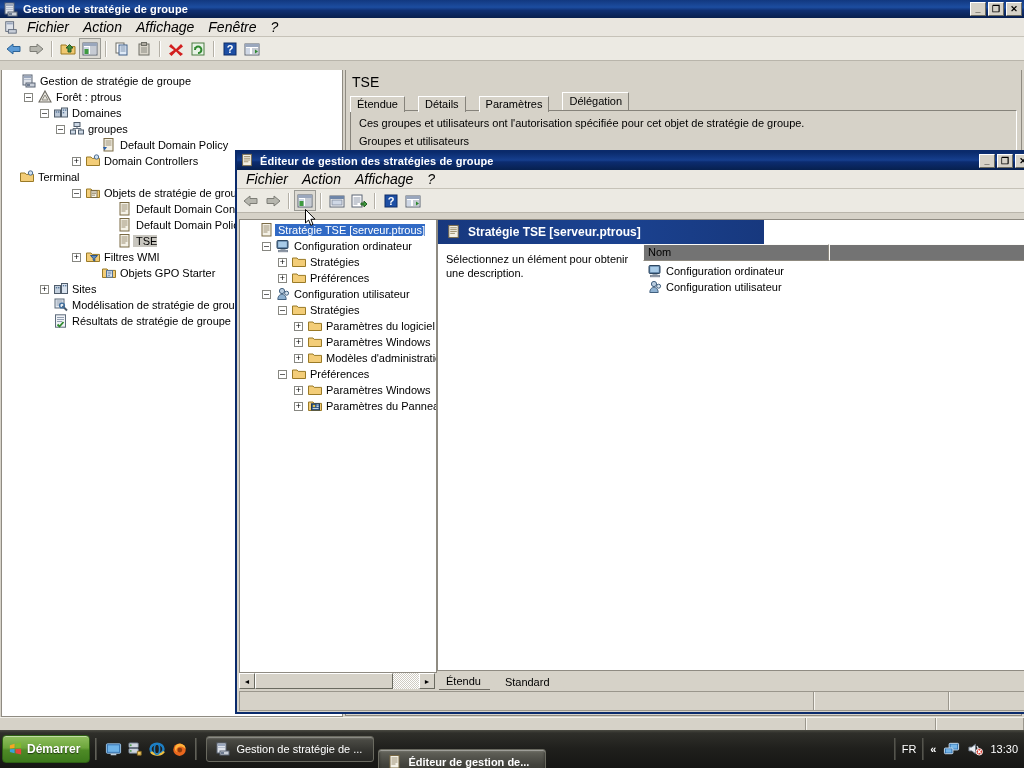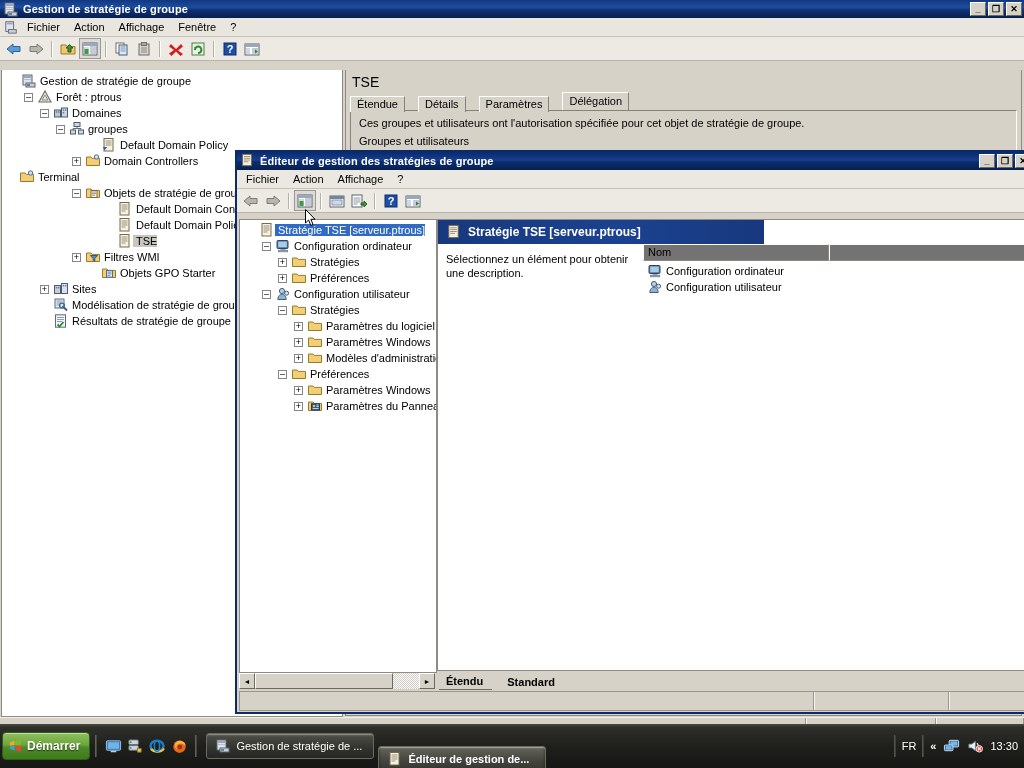--- a/index.html
+++ b/index.html
@@ -34,21 +34,21 @@
     font-size: 9px; line-height: 1; color: #000; font-weight: bold; font-family: "Liberation Sans", sans-serif;
     box-sizing: border-box;
   }
 
   .menubar {
     height: 19px; display: flex; align-items: center;
     background: #e9e6df; border-bottom: 1px solid #c6c2b8;
     padding-left: 2px; box-sizing: border-box;
   }
   .menubar .mico { width: 18px; display:flex; align-items:center; justify-content:center; }
-  .menu-item { padding: 2px 7px; font-size: 11px; color: #000; white-space: nowrap; }
+  .menu-item { padding: 2px 7px; font-size: 14px; color: #000; white-space: nowrap; font-style: italic; }
 
   .toolbar {
     height: 24px; display: flex; align-items: center;
     background: #eceae3; border-bottom: 1px solid #b9b5ab; padding-left: 3px;
     box-sizing: border-box;
   }
   .tb-ico { width: 22px; height: 21px; display:flex; align-items:center; justify-content:center; position: relative;}
   .tb-ico.pressed { border: 1px solid #9a9a94; background: #dcdad3; box-sizing: border-box; }
   .tb-sep { width: 1px; height: 16px; background: #b4b0a6; margin: 0 4px; border-right: 1px solid #fff; }
 
@@ -109,21 +109,21 @@
   
   .lv-head { height:17px; display:flex; background:#d6d2c8; box-sizing:border-box; }
   .lv-col {
     height:17px; background:#737373; font-size:11px; padding:1px 0 0 4px;
     border:1px solid; border-color:#fcfbf8 #8d897f #8d897f #fcfbf8; box-sizing:border-box;
   }
   .lv-row { display:flex; align-items:center; height:16px; font-size:11px; padding-left:4px; }
 
   
   #taskbar {
-    position:absolute; left:0; bottom:0; width:1024px; height:44px;
+    position:absolute; left:0; bottom:0; width:1024px; height:38px;
     background: linear-gradient(to bottom,#4a4a42 0%, #2f2f2a 8%, #1f1f1c 50%, #161614 100%);
     display:flex; align-items:center;
   }
   .start-btn {
     margin-left:2px; height:26px; display:flex; align-items:center; gap:3px; padding:0 9px 0 5px;
     background: linear-gradient(to bottom,#8fbf5e 0%,#6da63c 45%,#4e8a26 55%,#3d7a1c 100%);
     border-radius: 4px; color:#fff; font-weight:bold; font-size:12px;
     border:1px solid #2d5f14; box-shadow: inset 0 1px 0 rgba(255,255,255,.45);
     text-shadow: 0 1px 1px rgba(0,0,0,.6);
   }
@@ -698,21 +698,21 @@
                     <path d="M2.8 13.5 C3 9.6 5 8.4 7 8.4 C9 8.4 11 9.6 11.2 13.5 Z" fill="#8fb2d2" stroke="#41607f"></path>
                     <circle cx="11.6" cy="7.2" r="2" fill="#d8e4ef" stroke="#41607f"></circle>
                   </svg></span>
                 <span style="padding-left: 3px;">Configuration utilisateur</span>
               </div>
             </div>
         </div>
       </div>
     </div>
 
-    <div class="btabs" style="position:absolute;left:202px;top:521px;font-weight:bold;">
+    <div class="btabs" style="position:absolute;left:202px;top:521px;">
       <span class="btab" style="border-bottom:1px solid #6f6c64;">Étendu</span>
       <span style="width:8px;"></span>
       <span class="btab">Standard</span>
     </div>
 
     <div class="statusbar" style="left:2px;top:539px;width:794px;border:1px solid #9a968c;">
       <div class="sb-cell" style="width:574px;"></div>
       <div class="sb-cell" style="width:135px;"></div>
       <div class="sb-cell" style="flex:1;"></div>
     </div>

